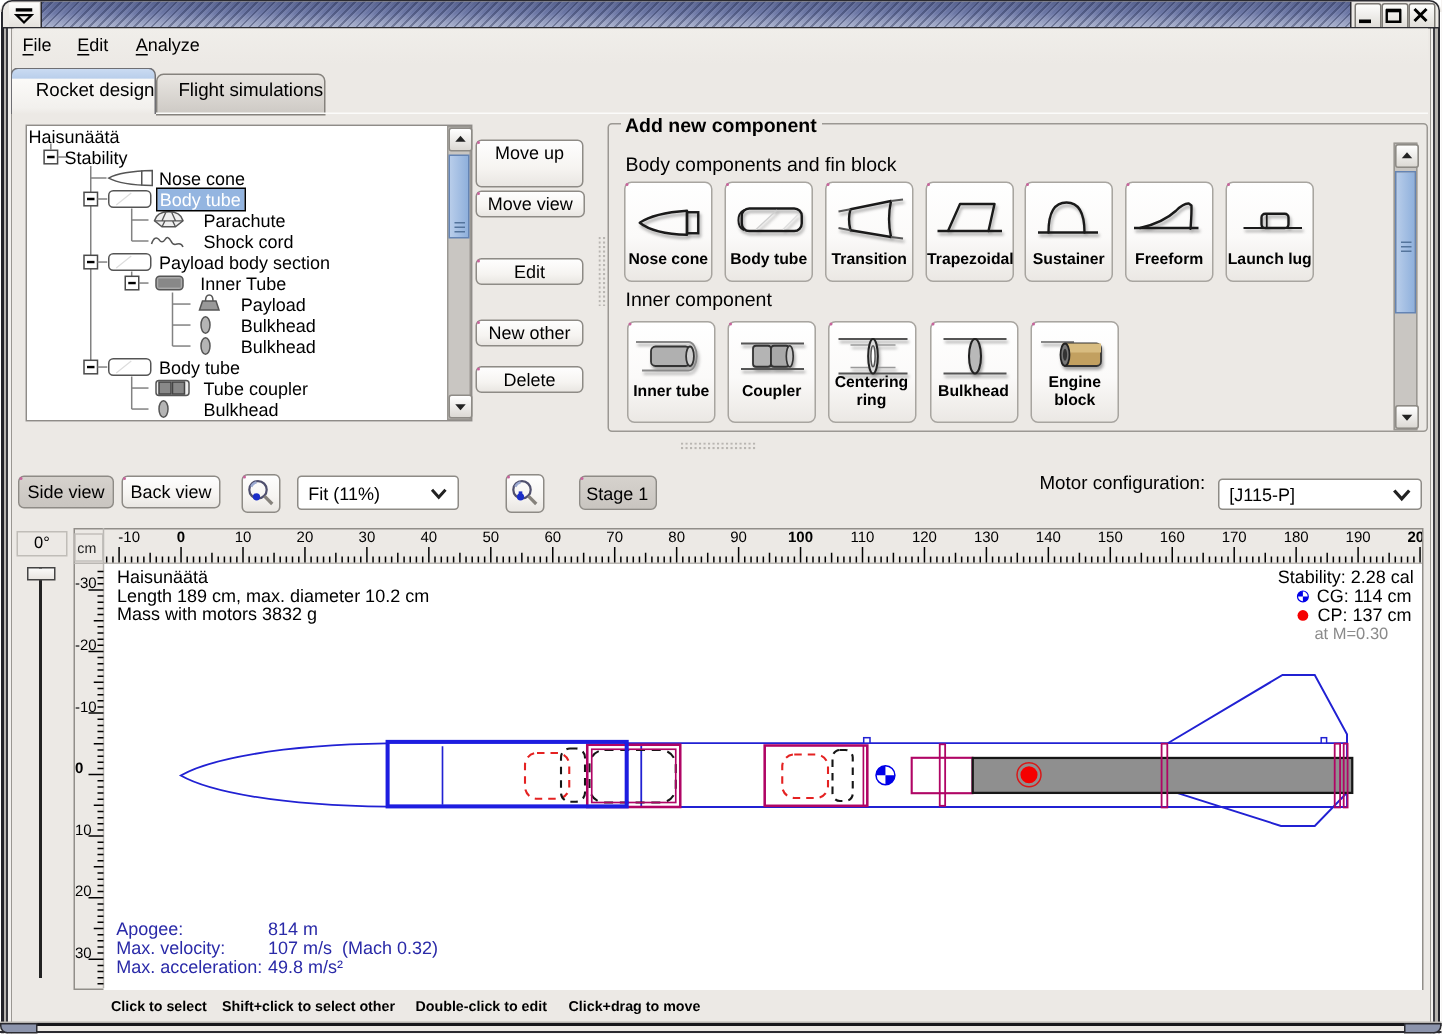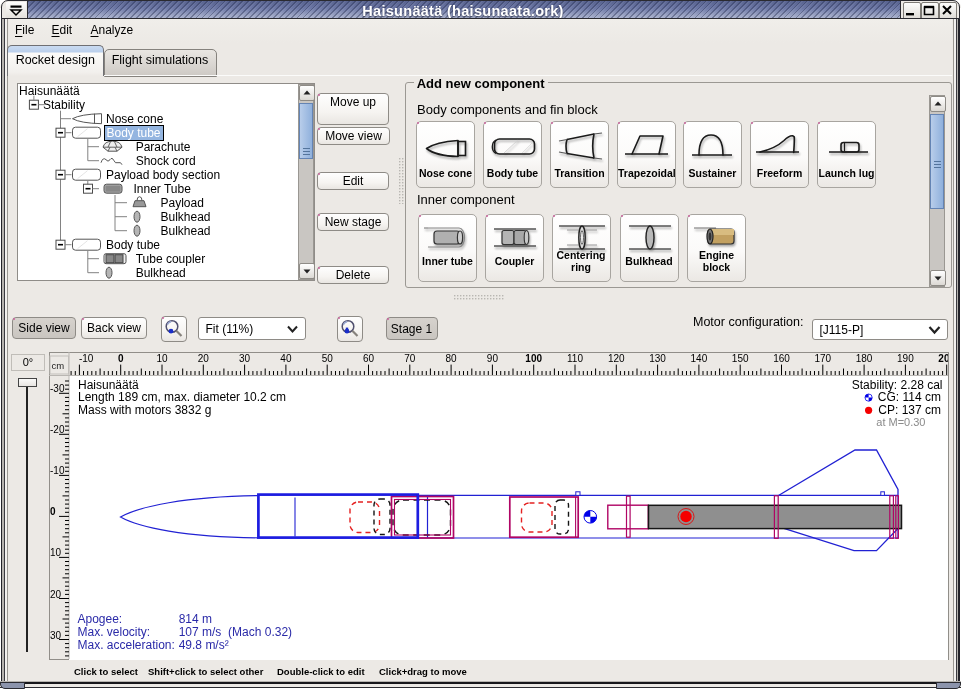--- a/index.html
+++ b/index.html
@@ -17,21 +17,21 @@
 linear-gradient(180deg,#57628f 0,#6d78a6 45%,#98a1c2 82%,#a9b1cd 100%)}
 #titletext{position:absolute;left:25px;width:872px;top:1.5px;text-align:center;color:#fff;font-weight:bold;font-size:14.5px;letter-spacing:0.3px;text-shadow:0 1px 2px rgba(20,25,50,.8)}
 .wbtn{position:absolute;top:1px;width:16px;height:16px;background:linear-gradient(180deg,#fdfdfc,#dedbd6);border:1px solid #7d7a75;border-radius:2px}
 #menubtn{position:absolute;left:4px;top:1px;width:20px;height:16px;background:linear-gradient(180deg,#fdfdfc,#e4e1dc)}
 #menubar{position:absolute;left:9px;top:19px;width:943px;height:24px;font-size:12px;color:#000;background:linear-gradient(180deg,#f0eeea,#ece9e5)}
 .mitem{position:absolute;top:4px}
 .mitem u{text-decoration-thickness:1px;text-underline-offset:2px}
 #tabrow{position:absolute;left:0;top:0;width:961px;height:75px}
 #tabactive{position:absolute;left:6.5px;top:45px;width:95.5px;height:30px;background:linear-gradient(180deg,#cadbf2 0,#bacfeb 6px,#fbfaf8 7px,#f2f0ed 26px,#ece9e5 30px);border:1px solid #6f6f73;border-bottom:none;border-radius:5px 5px 0 0;z-index:3}
 #tabinactive{position:absolute;left:103.5px;top:48.5px;width:111px;height:26px;background:linear-gradient(180deg,#e9e6e2,#cdc9c4);border:1px solid #85827d;border-radius:5px 5px 0 0;z-index:1}
-#tabrow .tlabel{position:absolute;width:100%;text-align:center;font-size:12.5px}
+#tabrow .tlabel{position:absolute;width:100%;text-align:right;font-size:12.5px}
 #paneltop{position:absolute;left:9px;top:74.5px;width:943px;height:1px;background:#fbfbfa;z-index:2}
 #treepanel{position:absolute;left:17px;top:83px;width:297.5px;height:198px;background:#fff;border:1px solid #8f8c88;box-sizing:border-box;font-size:12px;overflow:hidden}
 #treepanel .trow{line-height:14px;white-space:pre}
 #treepanel .sel{background:#94b5e0;outline:1px solid #000;color:#fff;padding:0 2px}
 .btn:before,.cbtn:before{content:"";position:absolute;left:0px;top:0px;width:2px;height:2px;background:#c8649c;border-radius:1px}
 .btn{position:absolute;background:linear-gradient(180deg,#fefefe 0,#f6f4f1 60%,#e9e6e2 100%);border:1px solid #8e8b86;border-radius:4px;box-sizing:border-box;text-align:center;font-size:12px;color:#000}
 .btn.pressed{background:linear-gradient(180deg,#d6d2cd,#c9c5c0)}
 #groupbox{position:absolute;left:404.7px;top:81.7px;width:547px;height:206px;border:1px solid #9b9893;border-radius:3px;box-sizing:border-box}
 #grouptitle{position:absolute;left:8px;top:-6.5px;background:#ece9e5;padding:0 3px;font-weight:bold;font-size:13px}
 .cbtn svg{filter:drop-shadow(1px 2px 1.2px rgba(60,60,60,.45))}
@@ -52,21 +52,20 @@
     <div id="frameR"></div>
     <div id="frameB"></div>
   <div id="cornerBL"></div>
     <div id="cornerBR"></div>
   <div id="titlebar">
     <div id="menubtn"><svg width="20" height="16">
           <rect x="4.5" y="3.5" width="11" height="2.2" fill="#000"></rect>
           <path d="M5,8 L15,8 L10,13 Z" fill="none" stroke="#000" stroke-width="1.5"></path>
         </svg></div>
     <div id="stripes"></div>
-    <div id="titletext">Haisunäätä (haisunaata.ork)</div>
     <div class="wbtn" style="left:901px"><svg width="14" height="14">
           <rect x="2" y="10" width="8" height="2.4" fill="#000"></rect>
         </svg></div>
     <div class="wbtn" style="left:919px"><svg width="14" height="14">
           <path d="M2.5,4 L11.5,4 L11.5,11.5 L2.5,11.5 Z" fill="none" stroke="#000" stroke-width="1.6"></path>
           <rect x="2" y="2.8" width="10" height="2.4" fill="#000"></rect>
         </svg></div>
     <div class="wbtn" style="left:937px"><svg width="14" height="14">
           <path d="M3,3 L11,11 M11,3 L3,11" stroke="#000" stroke-width="2"></path>
         </svg></div>
@@ -192,22 +191,22 @@
 <div class="sbtn" style="bottom:0">
         <svg width="14" height="14">
           <path d="M3.5,5.5 L7,9.5 L10.5,5.5 Z" fill="#222"></path>
         </svg>
       </div>
 </div>
 
   <div class="btn" style="left:317px;top:93px;width:72px;height:32px;line-height:17px">Move up</div>
   <div class="btn" style="left:317px;top:126.5px;width:73px;height:18px;line-height:17px">Move view</div>
   <div class="btn" style="left:317px;top:171.5px;width:72px;height:18px;line-height:17px">Edit</div>
-  <div class="btn" style="left:317px;top:213px;width:72px;height:18px;line-height:17px">New stage</div>
-  <div class="btn" style="left:317px;top:266px;width:72px;height:18px;line-height:17px">Delete</div>
+  <div class="btn" style="left:317px;top:213px;width:72px;height:18px;line-height:17px">New other</div>
+  <div class="btn" style="left:317px;top:244px;width:72px;height:18px;line-height:17px">Delete</div>
 
   <div id="groupbox">
       <div id="grouptitle">Add new component</div>
     </div>
   <div class="abs" style="left:417px;top:102px;font-size:13px">Body components and fin block</div>
   <div class="abs" style="left:417px;top:191.5px;font-size:13px">Inner component</div>
   <div class="cbtn" style="left:416px;top:121px;height:67px">
 <svg width="57" height="38" style="position:absolute;left:0;top:5px">
         <path d="M41,13.5 Q19,15 9.5,21.5 Q19,29 41,29.5" fill="none" stroke="#1a1a1a" stroke-width="1.6" stroke-linejoin="round" stroke-linecap="round"></path>
         <rect x="41" y="14.5" width="7.5" height="14" fill="none" stroke="#1a1a1a" stroke-width="1.6"></rect>

